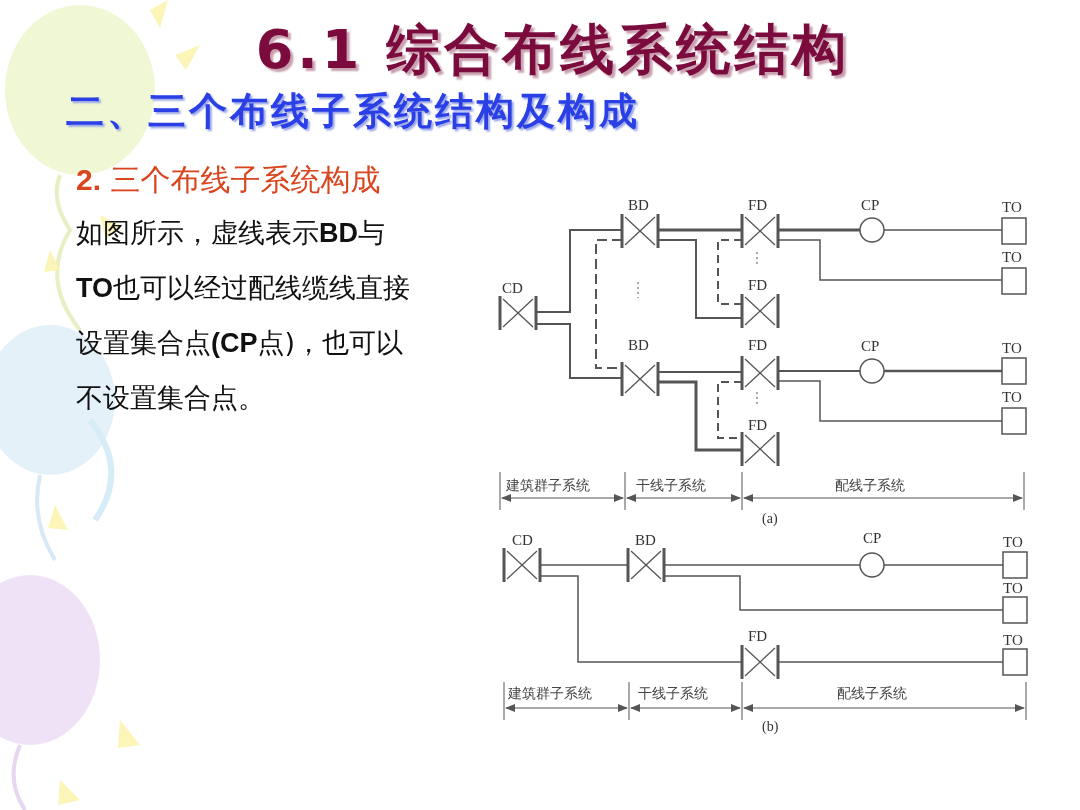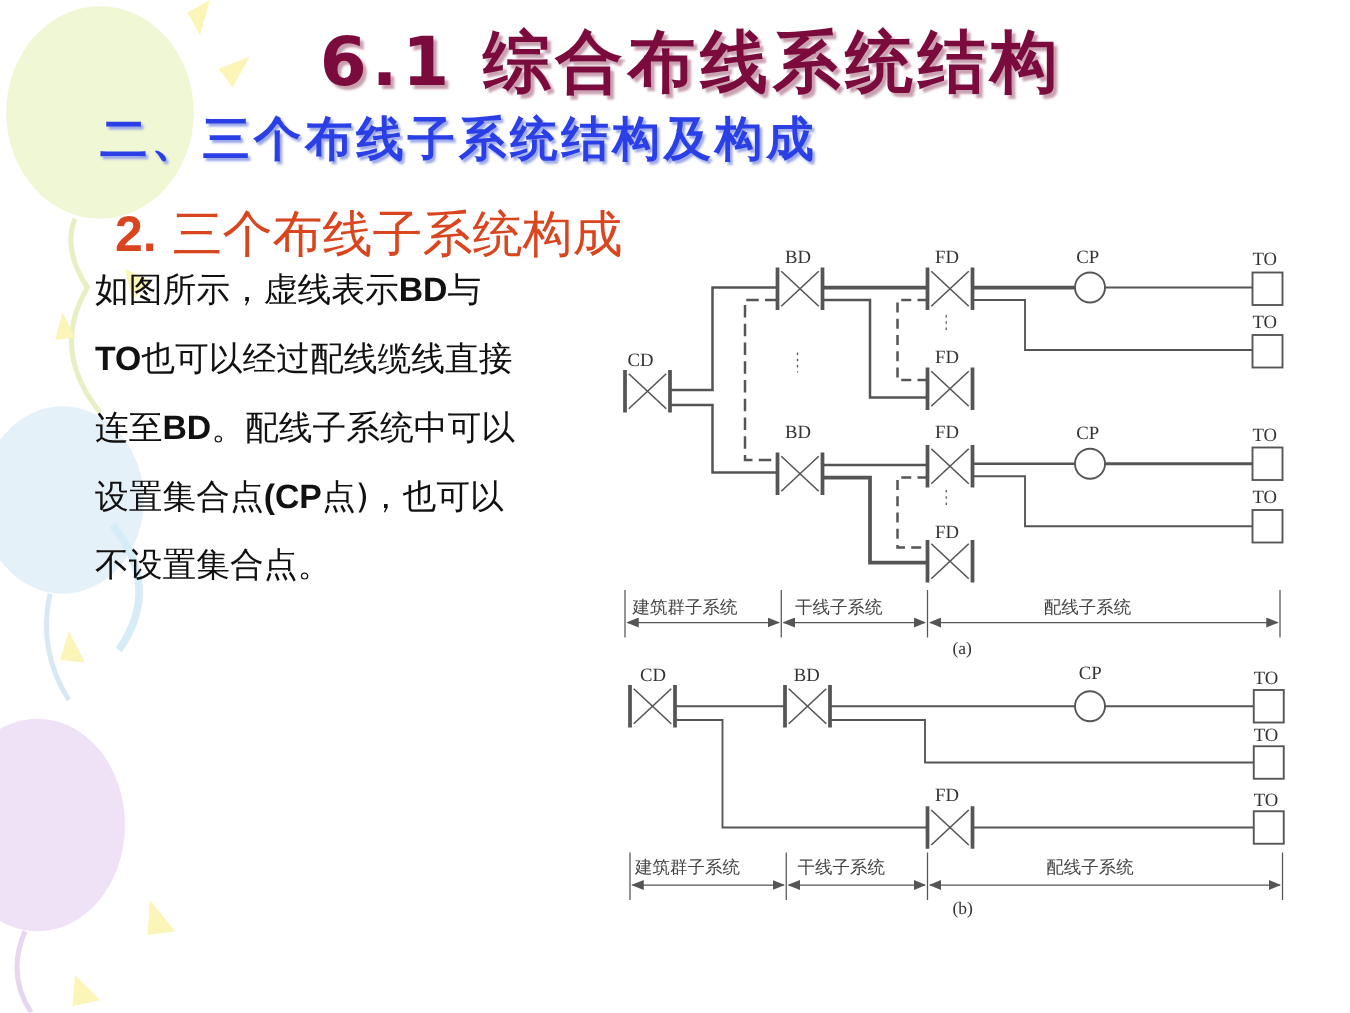--- a/index.html
+++ b/index.html
@@ -1,23 +1,23 @@
 <!DOCTYPE html>
 <html><head>
 <meta charset="utf-8">
 <style>
   html, body { margin:0; padding:0; }
   body { width:1080px; height:810px; position:relative; overflow:hidden; background:#ffffff; font-family:"DejaVu Sans", sans-serif; }
   .bg { position:absolute; left:0; top:0; width:1080px; height:810px; z-index:0; }
   .title { position:absolute; left:0; top:14px; width:1080px; text-align:center; padding-left:26px; box-sizing:border-box;
     font-size:54px; font-weight:bold; color:#7a0b3c; letter-spacing:4px;
     text-shadow: 3px 3px 2px #c8a0b0; z-index:2; }
-  .subtitle { position:absolute; left:80px; top:86px; font-size:38px; font-weight:bold; color:#2a3fe6; letter-spacing:3px;
+  .subtitle { position:absolute; left:66px; top:86px; font-size:38px; font-weight:bold; color:#2a3fe6; letter-spacing:3px;
     text-shadow: 2px 2px 2px #9aa6e8; z-index:2; }
-  .section { position:absolute; left:92px; top:160px; font-size:40px; color:#d9451e; z-index:2;text-align:right; }
+  .section { position:absolute; left:76px; top:160px; font-size:30px; color:#d9451e; z-index:2;text-align:right; }
   .section .num { font-weight:bold; font-family:"Liberation Sans", sans-serif; }
   .para { position:absolute; left:76px; top:205px; width:385px; z-index:2; }
   .para .line { font-size:27px; color:#111; height:55px; line-height:55px; white-space:nowrap; font-family:"DejaVu Sans", sans-serif; }
   .para .line b { font-family:"Liberation Sans", sans-serif; font-weight:bold; }
   .indent { padding-left:66px; }
   .diagram { position:absolute; left:490px; top:190px; width:560px; height:560px; z-index:2; }
   svg text { font-family:"Liberation Serif", serif; fill:#333; }
   .cn { font-family:"DejaVu Sans", sans-serif; fill:#444; }
 </style>
 </head>
@@ -44,21 +44,20 @@
 <div class="subtitle">二、三个布线子系统结构及构成</div>
 
 <div class="section">
   <span class="num">2.</span>
   <span>三个布线子系统构成</span>
 </div>
 
 <div class="para">
   <div class="line">如图所示，虚线表示<b>BD</b>与</div>
   <div class="line"><b>TO</b>也可以经过配线缆线直接</div>
-  <div class="line">连至<b>BD</b>。配线子系统中可以</div>
   <div class="line">设置集合点<b>(CP</b>点)，也可以</div>
   <div class="line">不设置集合点。</div>
 </div>
 
 <svg class="diagram" viewBox="0 0 560 560" width="560" height="560">
   <defs>
     <g id="dist">
       <line x1="0" y1="0" x2="0" y2="34" stroke="#555" stroke-width="3"></line>
       <line x1="36" y1="0" x2="36" y2="34" stroke="#555" stroke-width="3"></line>
       <line x1="3" y1="3" x2="33" y2="31" stroke="#555" stroke-width="1.3"></line>

